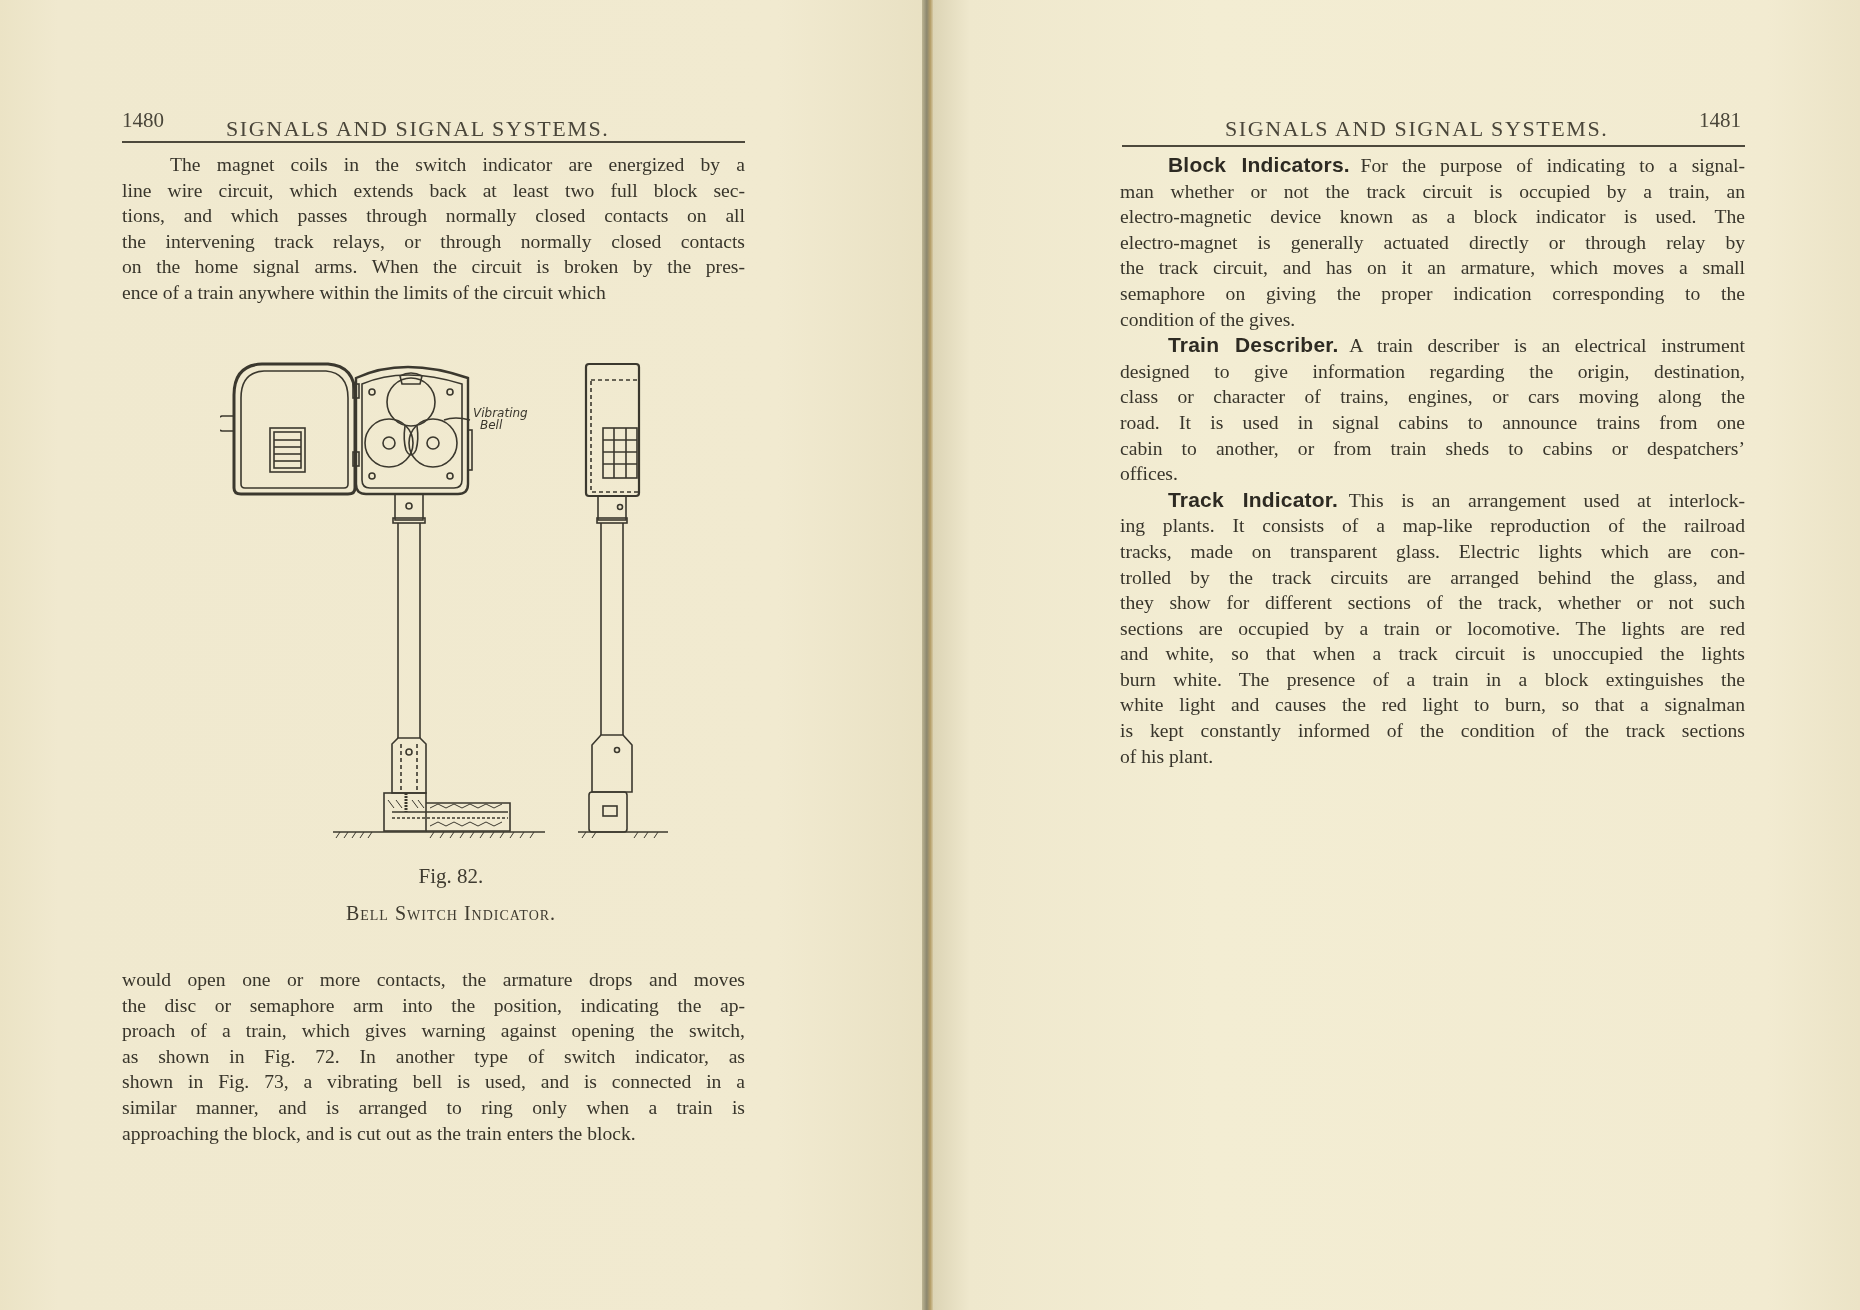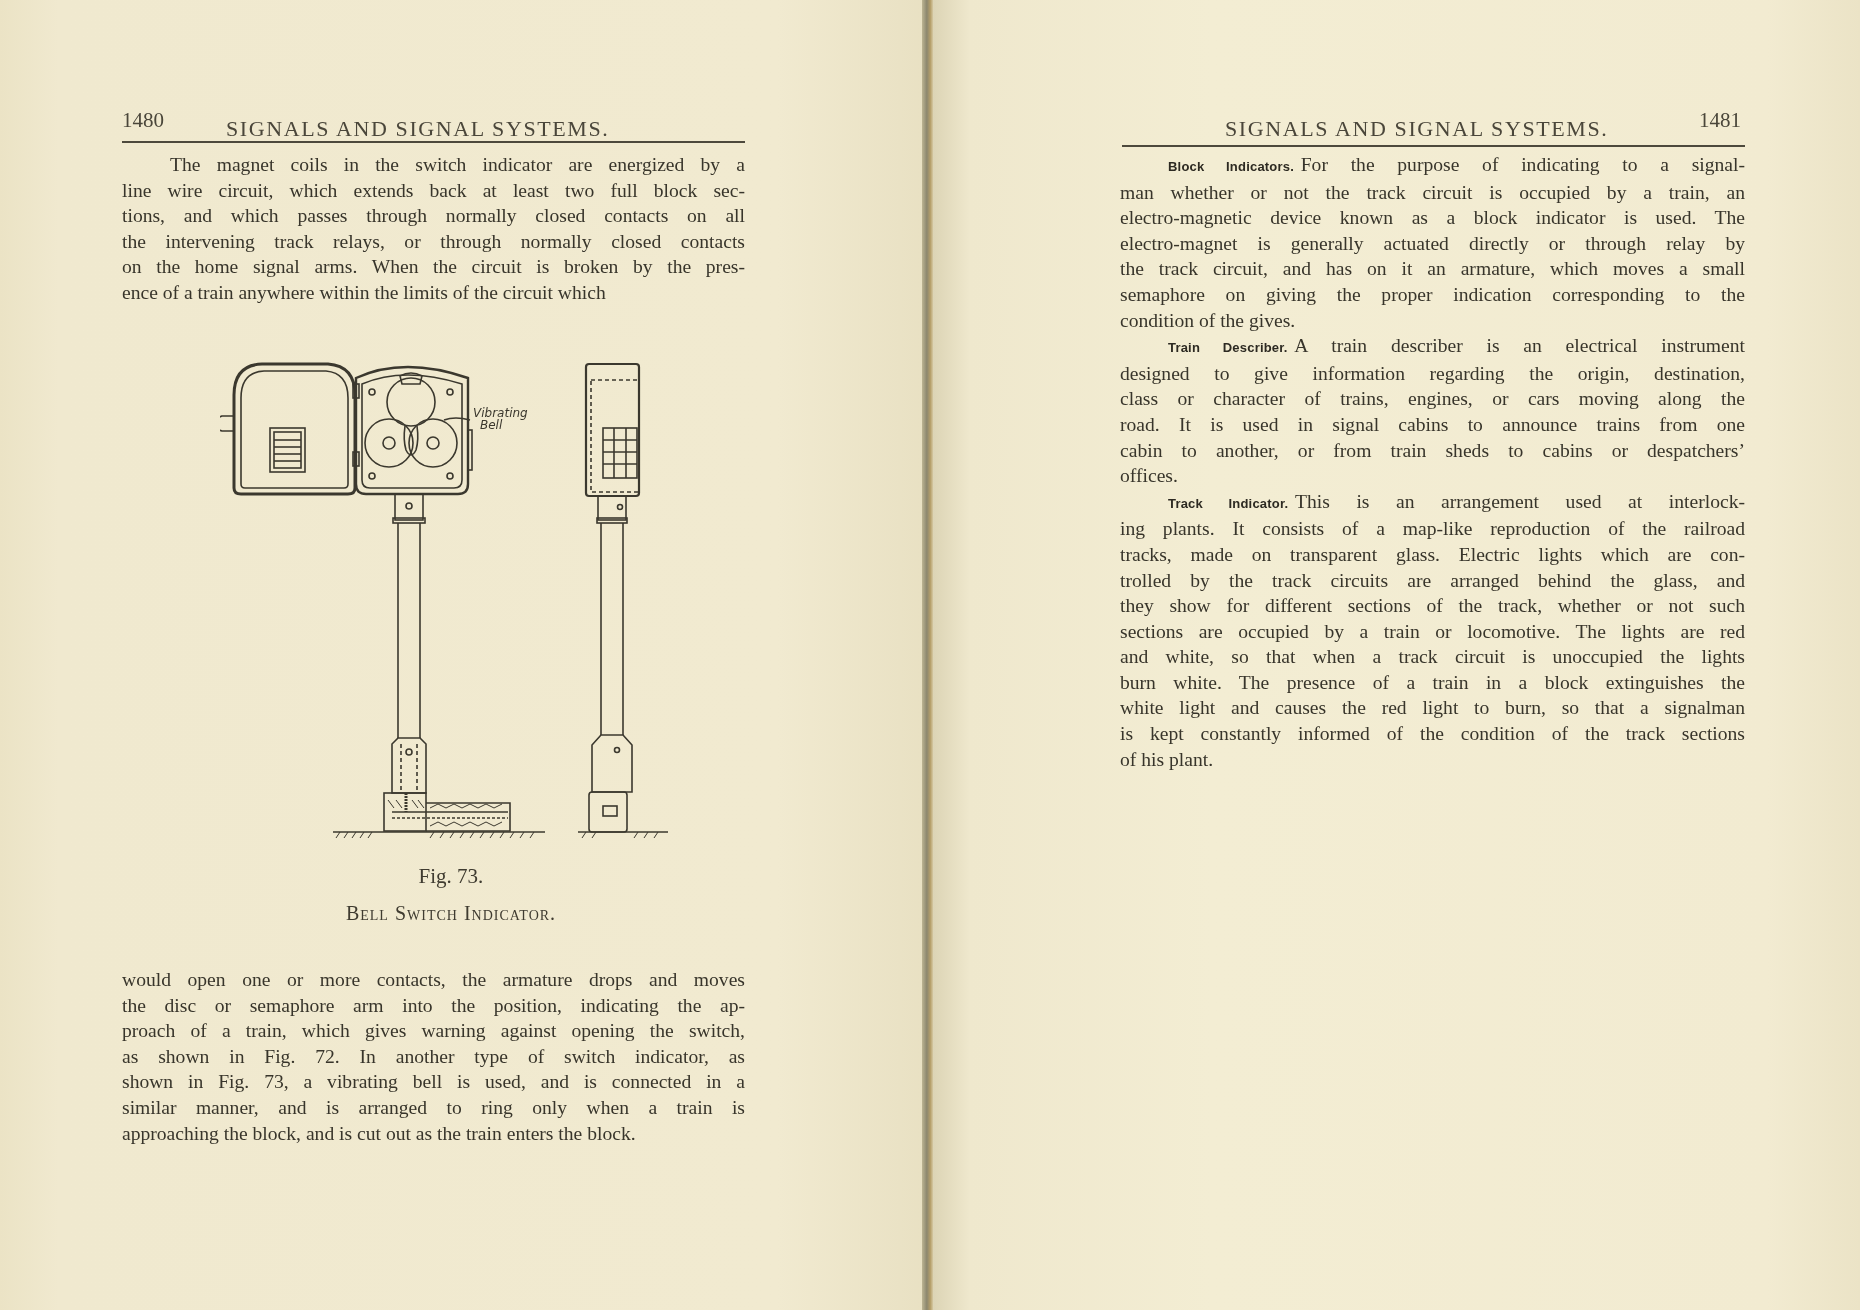--- a/index.html
+++ b/index.html
@@ -9,21 +9,21 @@
   .page-left { left:0; width:972px;
     background:linear-gradient(to right,#ebe3c5 0%,#f0e9cf 6%,#f1ead0 80%,#e8e0c2 96%,#cfc7a7 100%); }
   .page-right { left:933px; width:927px;
     background:linear-gradient(to right,#dcd4b5 0%,#efe8cd 4%,#f3edd3 30%,#f2ebd1 90%,#ebe3c6 100%); }
   .spine { position:absolute; left:922px; top:0; width:12px; height:1310px;
     background:linear-gradient(to right,#bdb593,#8c876e 40%,#b59f6a 70%,#e2d9b9); }
   .running-head { position:absolute; top:116px; font-size:22px; letter-spacing:1.6px; color:#4a463a; white-space:nowrap; }
   .folio { position:absolute; top:108px; font-size:21px; color:#4a463a; }
   .head-rule { position:absolute; height:2px; background:#4d493c; }
   .col { position:absolute; font-size:19.6px; line-height:25.6px; text-align:justify; }
-  .runin { font-family:"Liberation Sans","DejaVu Sans",sans-serif; font-weight:bold; font-size:13px; letter-spacing:0.2px; color:#2d2a22; }
+  .runin { font-family:"Liberation Sans","DejaVu Sans",sans-serif; font-weight:bold; font-size:21px; letter-spacing:0.2px; color:#2d2a22; }
   .figure { position:absolute; left:220px; top:355px; width:470px; height:490px; }
   .fig-label { position:absolute; top:864px; left:0; width:928px; text-align:center; font-size:21px; color:#3f3b30; padding-left:0; }
   .fig-caption { position:absolute; top:902px; left:0; width:928px; text-align:center; font-size:20px; letter-spacing:1px; font-variant:small-caps; color:#3f3b30; }
   .fig-label span, .fig-caption span { position:relative; left:-13px; }
 </style>
 </head>
 <body>
 
 <div class="page page-left">
   <div class="folio" style="left:122px;">1480</div>
@@ -117,21 +117,21 @@
         <rect x="589" y="792" width="38" height="40" rx="3"></rect>
         <rect x="603" y="806" width="14" height="10"></rect>
         <line x1="578" y1="832" x2="668" y2="832"></line>
         <path d="M582 838 l4 -6 M592 838 l4 -6 M634 838 l4 -6 M644 838 l4 -6 M654 838 l4 -6" stroke-width="1"></path>
       </g>
     </g>
     <text x="473" y="417" font-family="DejaVu Sans, sans-serif" font-style="italic" font-size="12" fill="#3b382e">Vibrating</text>
     <text x="480" y="429" font-family="DejaVu Sans, sans-serif" font-style="italic" font-size="12" fill="#3b382e">Bell</text>
   </svg>
 
-  <div class="fig-label"><span>Fig. 73.</span></div>
+  <div class="fig-label"><span>Fig. 82.</span></div>
   <div class="fig-caption"><span>Bell Switch Indicator.</span></div>
 
   <div class="col" style="left:122px; top:967px; width:623px;" id="lp2">
       <div style="text-align: justify; text-align-last: justify; white-space: nowrap; overflow: visible;">would open one or more contacts, the armature drops and moves</div>
       <div style="text-align: justify; text-align-last: justify; white-space: nowrap; overflow: visible;">the disc or semaphore arm into the position, indicating the ap-</div>
       <div style="text-align: justify; text-align-last: justify; white-space: nowrap; overflow: visible;">proach of a train, which gives warning against opening the switch,</div>
       <div style="text-align: justify; text-align-last: justify; white-space: nowrap; overflow: visible;">as shown in Fig. 72.  In another type of switch indicator, as</div>
       <div style="text-align: justify; text-align-last: justify; white-space: nowrap; overflow: visible;">shown in Fig. 73, a vibrating bell is used, and is connected in a</div>
       <div style="text-align: justify; text-align-last: justify; white-space: nowrap; overflow: visible;">similar manner, and is arranged to ring only when a train is</div>
       <div style="text-align: right; text-align-last: left; white-space: nowrap; overflow: visible;">approaching the block, and is cut out as the train enters the block.</div>

